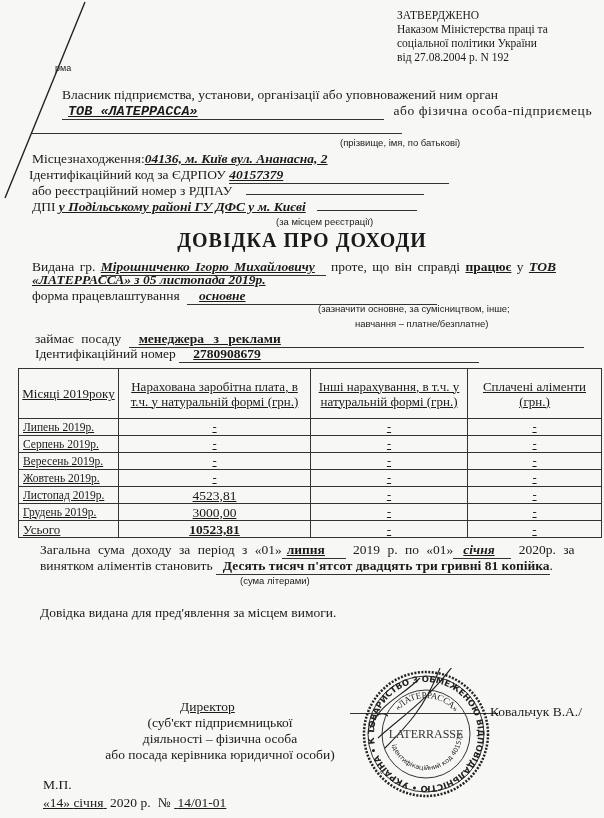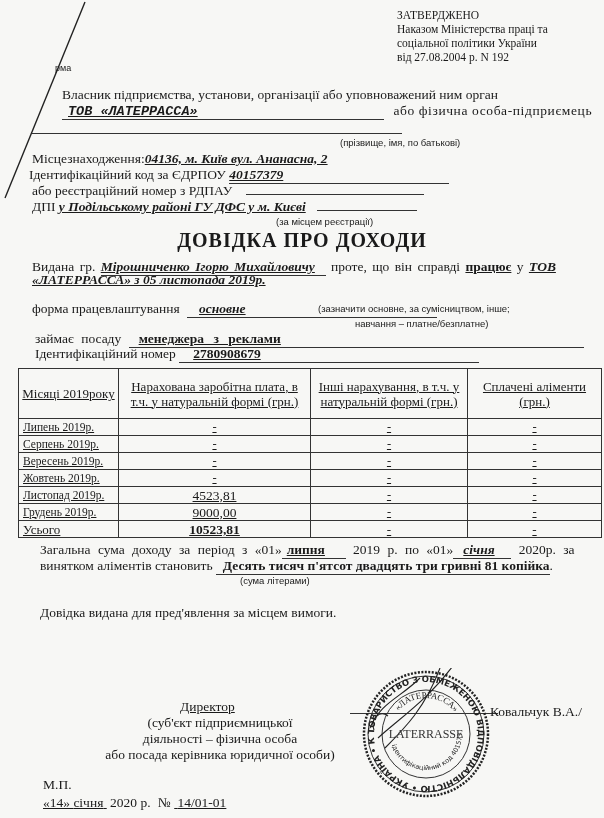--- a/index.html
+++ b/index.html
@@ -85,21 +85,21 @@
   <span class="uline"><span class="bi">Мірошниченко Ігорю Михайловичу</span>&nbsp;&nbsp;</span>
   <span>проте, що він справді</span>
   <span class="bu">працює</span>
   <span>у</span>
   <span class="bi">ТОВ</span>
 </div>
 <div class="abs line" style="left:32px; top:272px;">
   <span class="bi" style="font-style:italic;">«ЛАТЕРРАССА» з 05 листопада 2019р.</span>
 </div>
 
-<div class="abs line" style="left:32px; top:288px;margin-top:13px;">
+<div class="abs line" style="left:32px; top:288px;">
   <span>форма працевлаштування</span>
   <span class="uline" style="width:250px; margin-left:4px;"><span class="bi" style="margin-left:12px;">основне</span></span>
 </div>
 <div class="abs hint" style="left:318px; top:303px;">(зазначити основне, за сумісництвом, інше;</div>
 <div class="abs hint" style="left:355px; top:318px;">навчання – платне/безплатне)</div>
 
 <div class="abs line" style="left:35px; top:331px; word-spacing:4px;">
   <span>займає посаду</span>
   <span class="uline" style="width:455px;"><span class="bu" style="margin-left:10px; word-spacing:6px;">менеджера з реклами</span></span>
 </div>
@@ -141,21 +141,21 @@
     <td>-</td>
   </tr>
   <tr>
     <td class="month">Листопад 2019р.</td>
     <td style="font-size:13.5px;">4523,81</td>
     <td>-</td>
     <td>-</td>
   </tr>
   <tr>
     <td class="month">Грудень 2019р.</td>
-    <td style="font-size:13.5px;">9000,00</td>
+    <td style="font-size:13.5px;">3000,00</td>
     <td>-</td>
     <td>-</td>
   </tr>
   <tr class="total">
     <td class="month" style="font-size:13px;">Усього</td>
     <td style="font-weight:bold; font-size:13.5px;">10523,81</td>
     <td>-</td>
     <td>-</td>
   </tr>
 </tbody>

